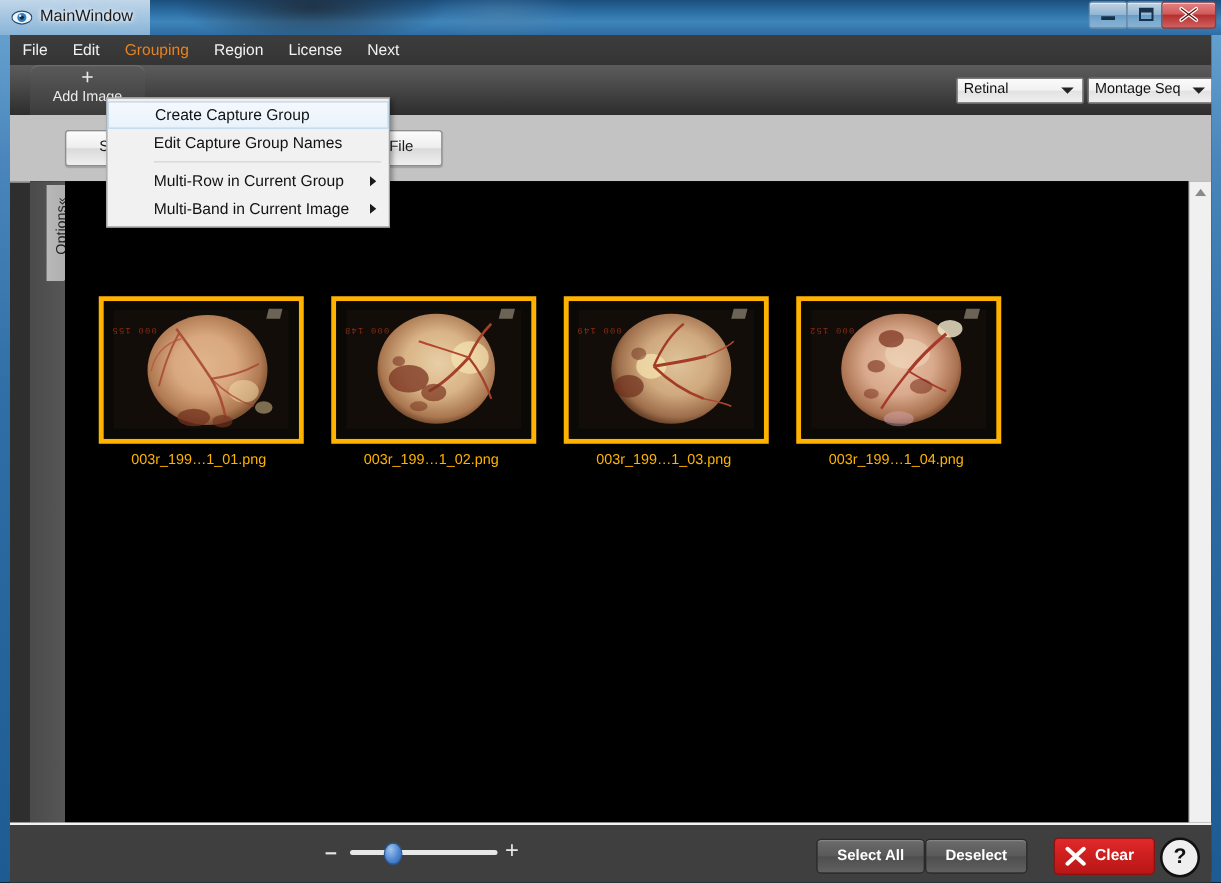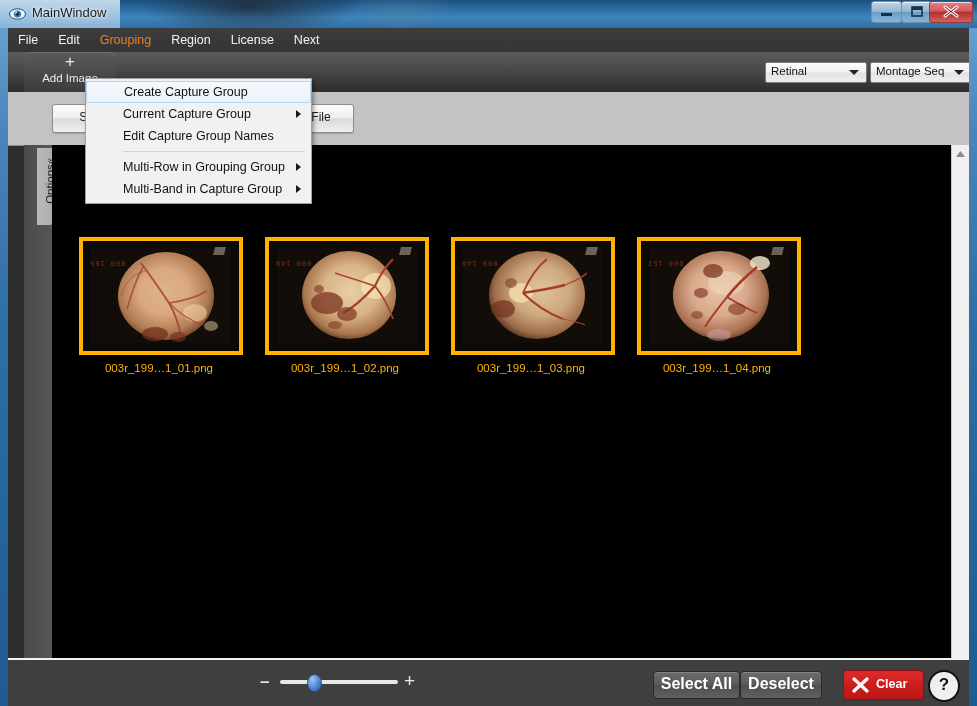--- a/index.html
+++ b/index.html
@@ -232,21 +232,21 @@
     position:absolute; left:27px; top:-6px; width:13px; height:16px;
     border-radius:50%;
     background: radial-gradient(ellipse at 35% 28%, #9fc4ef 0%, #4f86d0 55%, #2c5ea6 100%);
     border:1px solid #2a5897;
     cursor:grab;
   }
   .darkbtn {
     position:absolute; top:11px; height:26px;
     background: linear-gradient(180deg,#6b6b6b 0%, #5a5a5a 48%, #4e4e4e 52%, #616161 100%);
     border:1px solid #2a2a2a; border-radius:4px;
-    color:#ffffff; font-size:16px; font-weight:700;
+    color:#ffffff; font-size:12px; font-weight:700;
     text-align:center; line-height:24px; cursor:pointer;
     box-shadow: inset 0 1px 0 rgba(255,255,255,.18);
   }
   #btn-select-all { left:645px; width:85px; }
   #btn-deselect { left:732px; width:80px; }
   #btn-clear {
     position:absolute; left:835px; top:10px; width:79px; height:28px;
     background: linear-gradient(180deg,#e02a2a 0%, #cc1e1e 50%, #b91616 100%);
     border:1px solid #8e1010; border-radius:4px;
     color:#fff; font-size:12.5px; font-weight:700;
@@ -501,32 +501,28 @@
           <svg width="9" height="6">
             <polygon points="0,0 9,0 4.5,6" fill="#8a8a8a"></polygon>
           </svg>
         </div>
       </div>
     </div>
 
     <div id="dropdown">
       <div class="gutter"></div>
       <div class="dd-item hover">Create Capture Group</div>
-      <div class="dd-item">
-        <span>Current Capture Group</span>
-        <span class="submark"></span>
-      </div>
       <div class="dd-item">Edit Capture Group Names</div>
       <div class="dd-sep"></div>
       <div class="dd-item">
-        <span>Multi-Row in Grouping Group</span>
+        <span>Multi-Row in Current Group</span>
         <span class="submark"></span>
       </div>
       <div class="dd-item">
-        <span>Multi-Band in Capture Group</span>
+        <span>Multi-Band in Current Image</span>
         <span class="submark"></span>
       </div>
     </div>
 
   </div>
 
   <div id="bottombar">
     <div id="zoom-minus">–</div>
     <div id="zoom-track">
       <div id="zoom-handle"></div>

